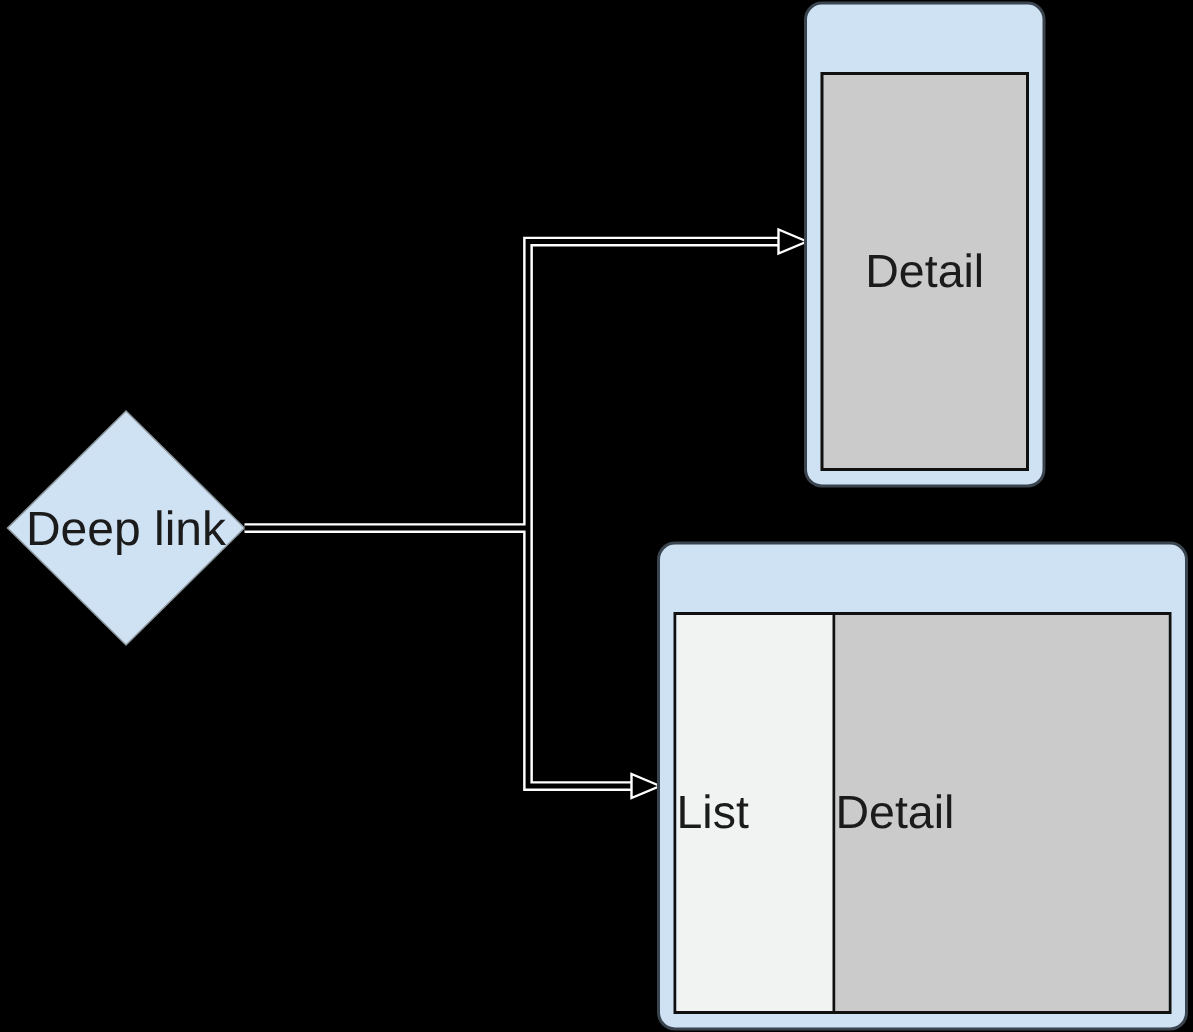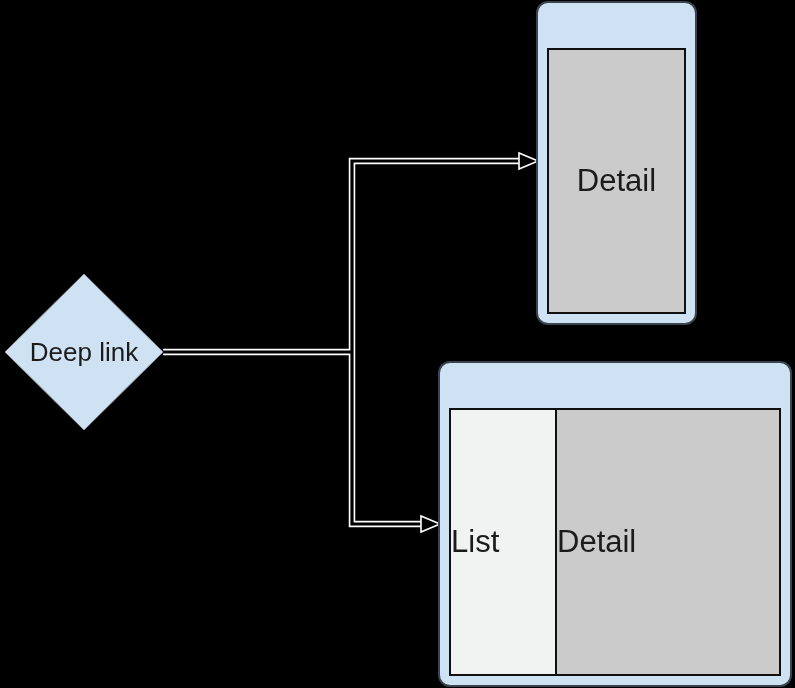--- a/index.html
+++ b/index.html
@@ -42,21 +42,21 @@
   .diamond-label {
     position: absolute;
     left: 14px;
     top: 302px;
     width: 140px;
     height: 100px;
     display: flex;
     align-items: center;
     justify-content: center;
     text-align: center;
-    font-size: 26px;
+    font-size: 32px;
     line-height: 1.25;
   }
   .window {
     position: absolute;
     background: #cfe2f3;
     border-radius: 10px;
     box-shadow: 0 0 0 2px #3a444e;
   }
   .window-detail {
     left: 538px;

